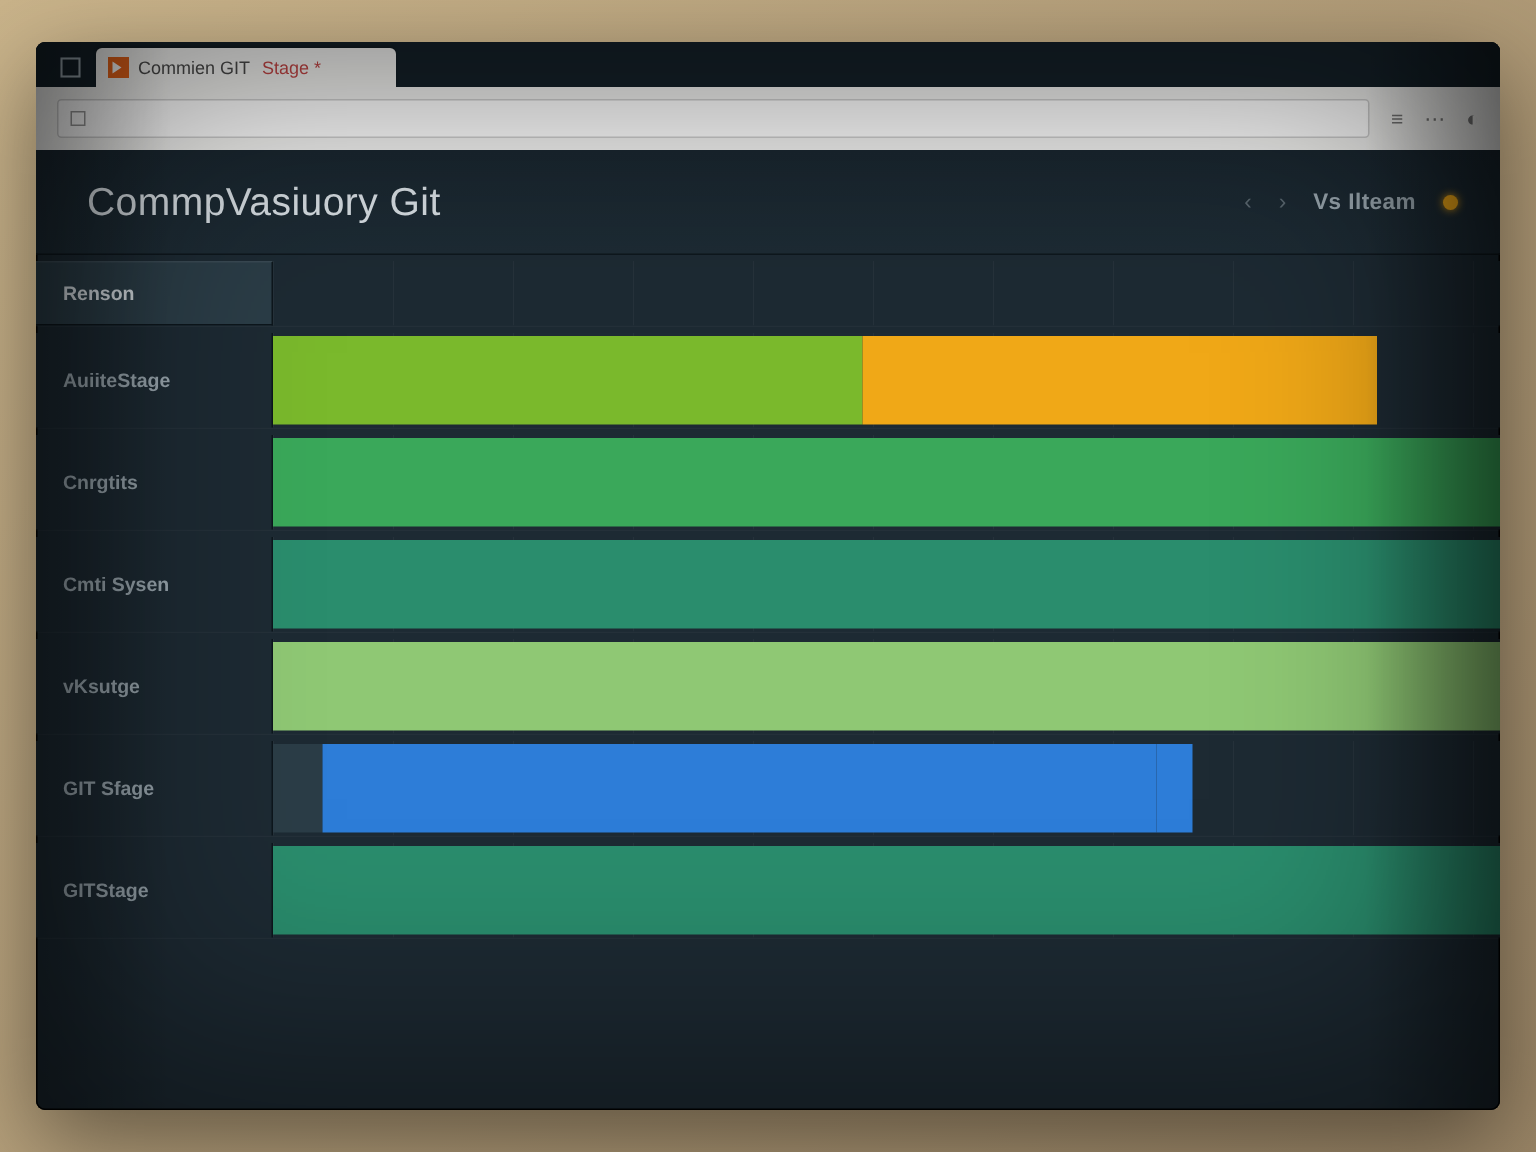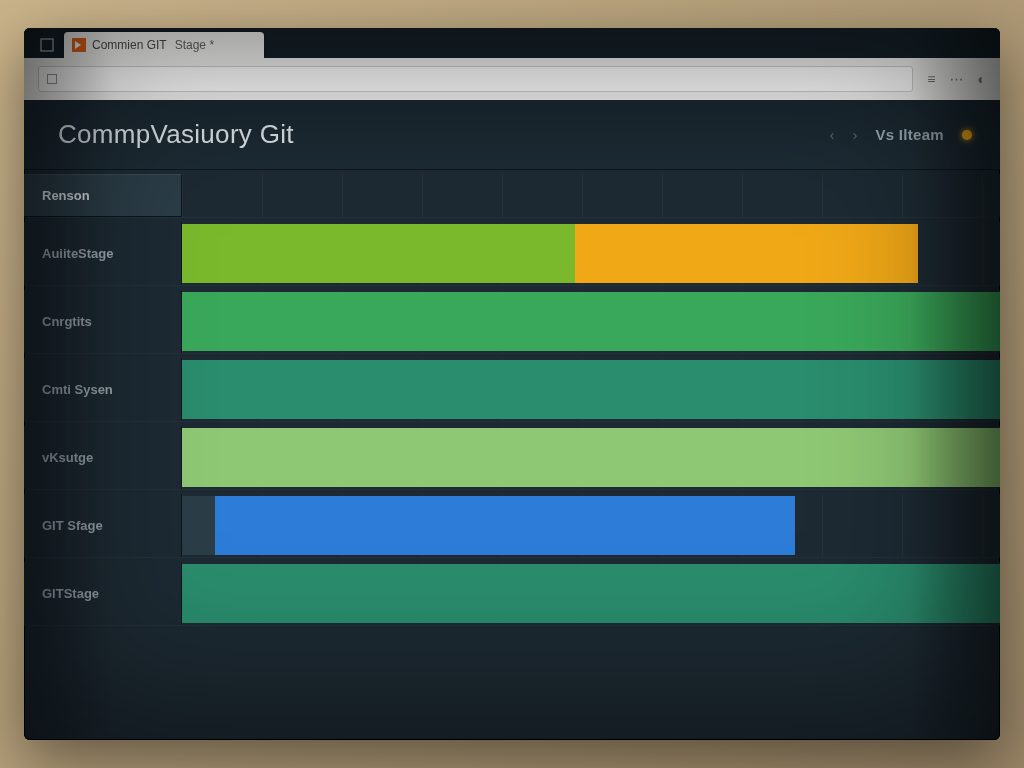--- a/index.html
+++ b/index.html
@@ -228,21 +228,21 @@
   <div class="browser-chrome">
     <div class="tab-strip">
       <span class="win-icon">
         <svg viewBox="0 0 14 14">
             <rect x="1" y="1" width="12" height="12" fill="none" stroke="#9aa7af" stroke-width="1.4"></rect>
           </svg>
       </span>
       <div class="tab">
         <span class="favicon"></span>
         <span class="label-text">Commien GIT</span>
-        <span class="label-text" style="color:#404040;opacity:.8;margin-left:2px">Stage *</span>
+        <span class="label-text" style="color:#b91c1c;opacity:.8;margin-left:2px">Stage *</span>
       </div>
     </div>
     <div class="addr-row">
       <div class="addr-bar">
         <span style="width:10px;height:10px;border:1px solid #999"></span>
         <span style="flex:1"></span>
       </div>
       <div class="addr-icons">
         <span>≡</span>
         <span>⋯</span>

